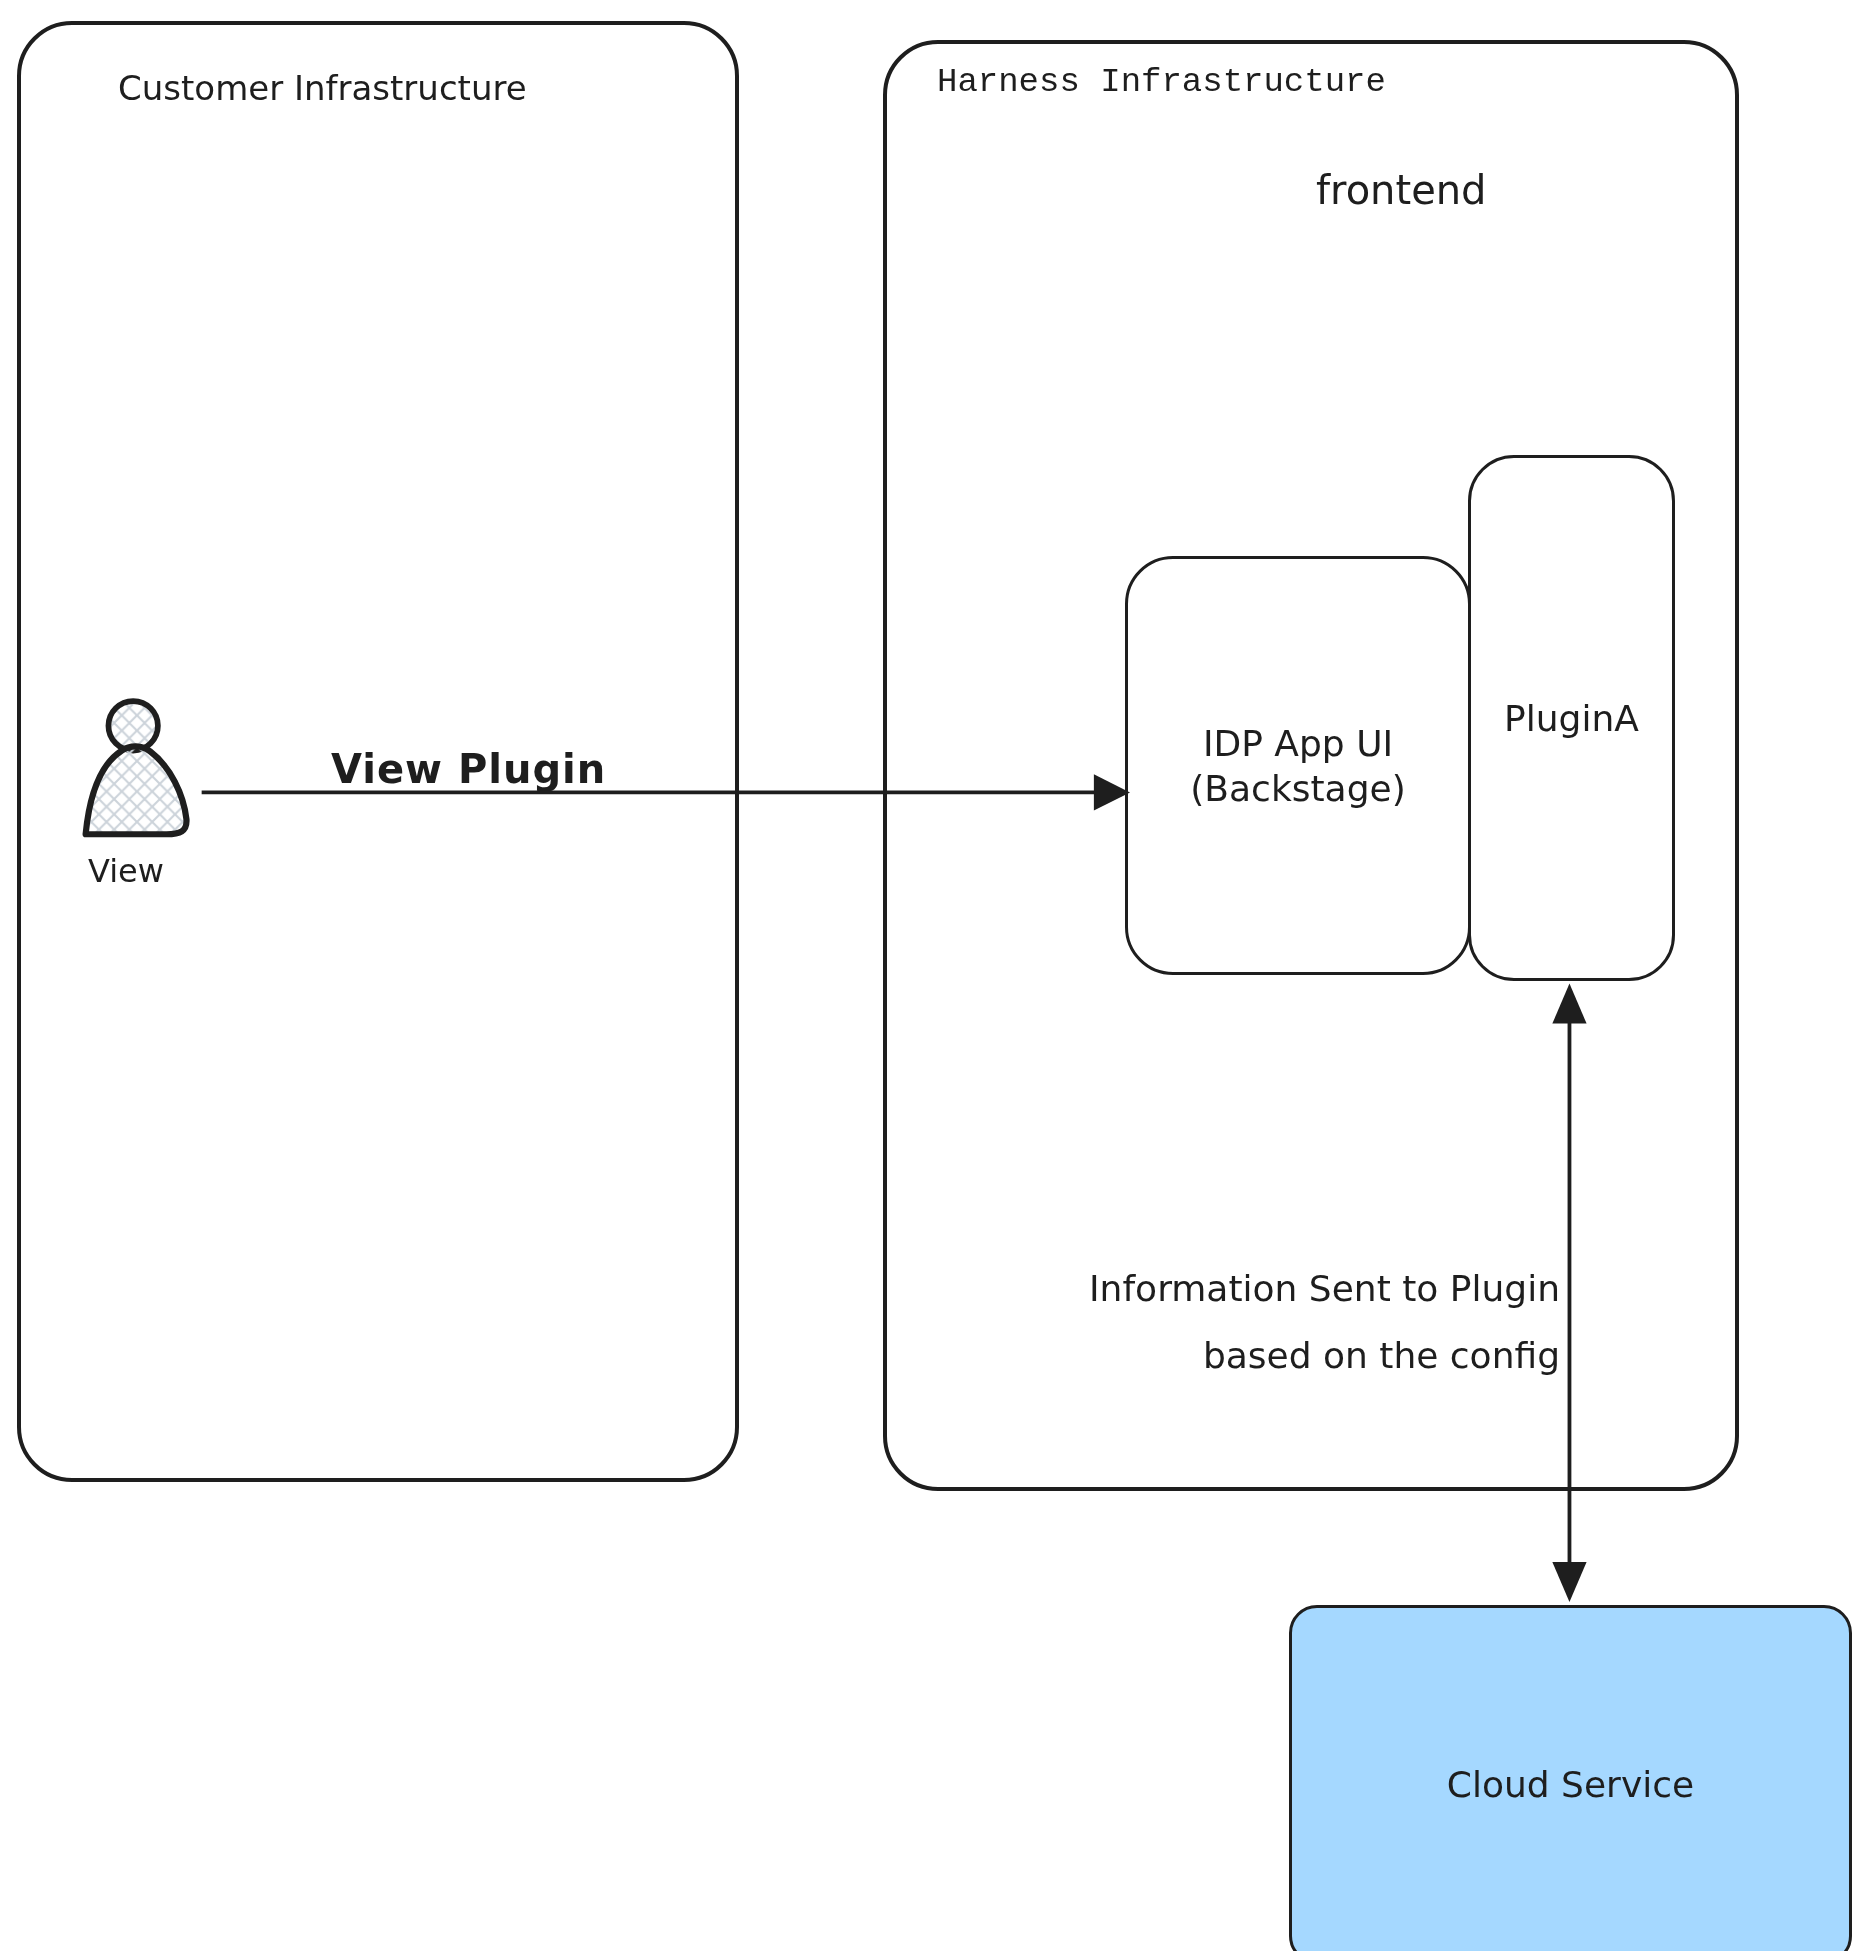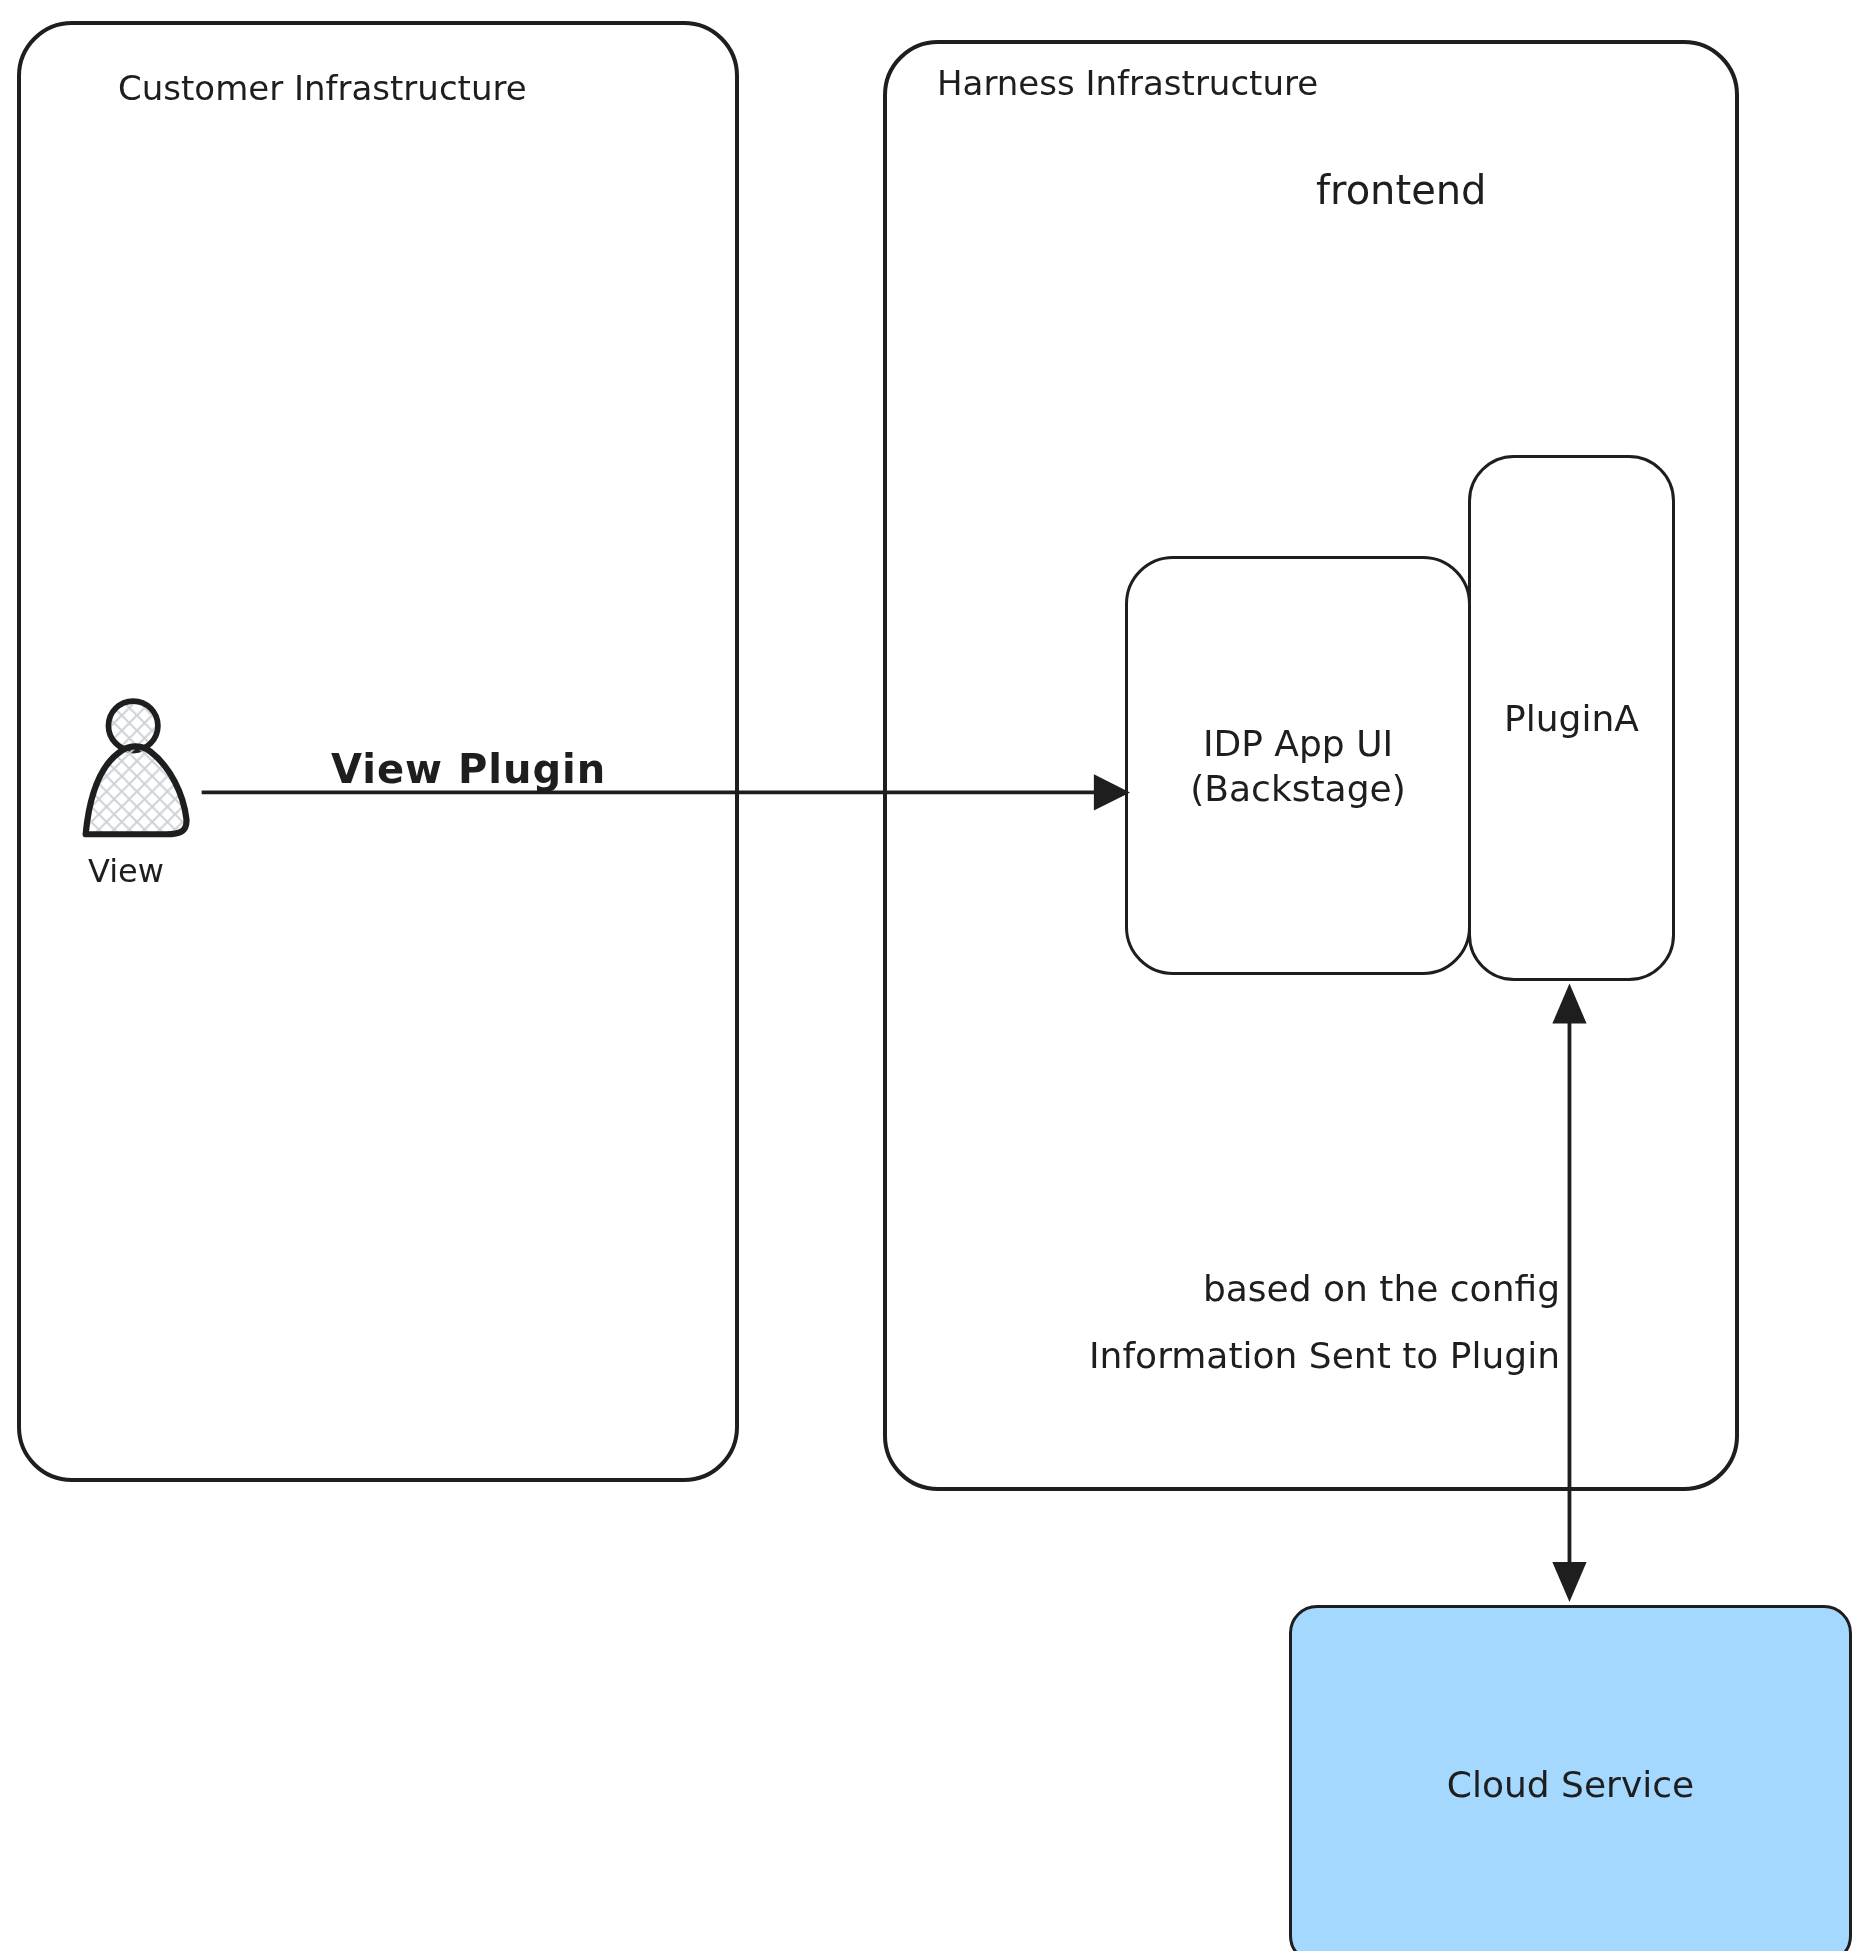--- a/index.html
+++ b/index.html
@@ -40,21 +40,21 @@
     border-width:3.8px;background:var(--cloud-fill);z-index:3;
     display:flex;align-items:center;justify-content:center;
   }
   .lbl{
     position:absolute;
     white-space:nowrap;
     color:var(--stroke);
     z-index:5;
   }
   #customer-title{left:118px;top:68px;font-size:34px;}
-  #harness-title{left:937px;top:63px;font-size:34px;}
+  #harness-title{left:937px;top:63px;font-size:34px;font-family:Liberation Mono, monospace;}
   #frontend-label{left:1316px;top:167px;font-size:40px;}
   #view-plugin-label{left:331px;top:706px;font-size:40px;font-weight:bold;letter-spacing:1px;margin-top:40px;}
   #user-label{left:88px;top:852px;font-size:32px;}
   .box-text{
     font-size:36px;line-height:45px;text-align:center;color:var(--stroke);
   }
   #info-label{
     position:absolute;
     right:319px;top:1255px;
     font-size:36px;line-height:67px;
@@ -89,22 +89,22 @@
 
   <div class="box inner" id="plugina-box">
     <div class="box-text">PluginA</div>
   </div>
 
   <div class="box" id="cloud-box">
     <div class="box-text">Cloud Service</div>
   </div>
 
   <div id="info-label">
+    <div>Information Sent to Plugin</div>
     <div>based on the config</div>
-    <div>Information Sent to Plugin</div>
   </div>
 
   <svg id="arrow-layer" viewBox="0 0 1967 2052" xmlns="http://www.w3.org/2000/svg">
     <defs>
       <pattern id="xhatch" width="16" height="16" patternUnits="userSpaceOnUse">
         <path d="M0 0 L16 16 M16 0 L0 16" stroke="var(--hatch)" stroke-width="2.2" fill="none"></path>
       </pattern>
     </defs>
 
     <g>

